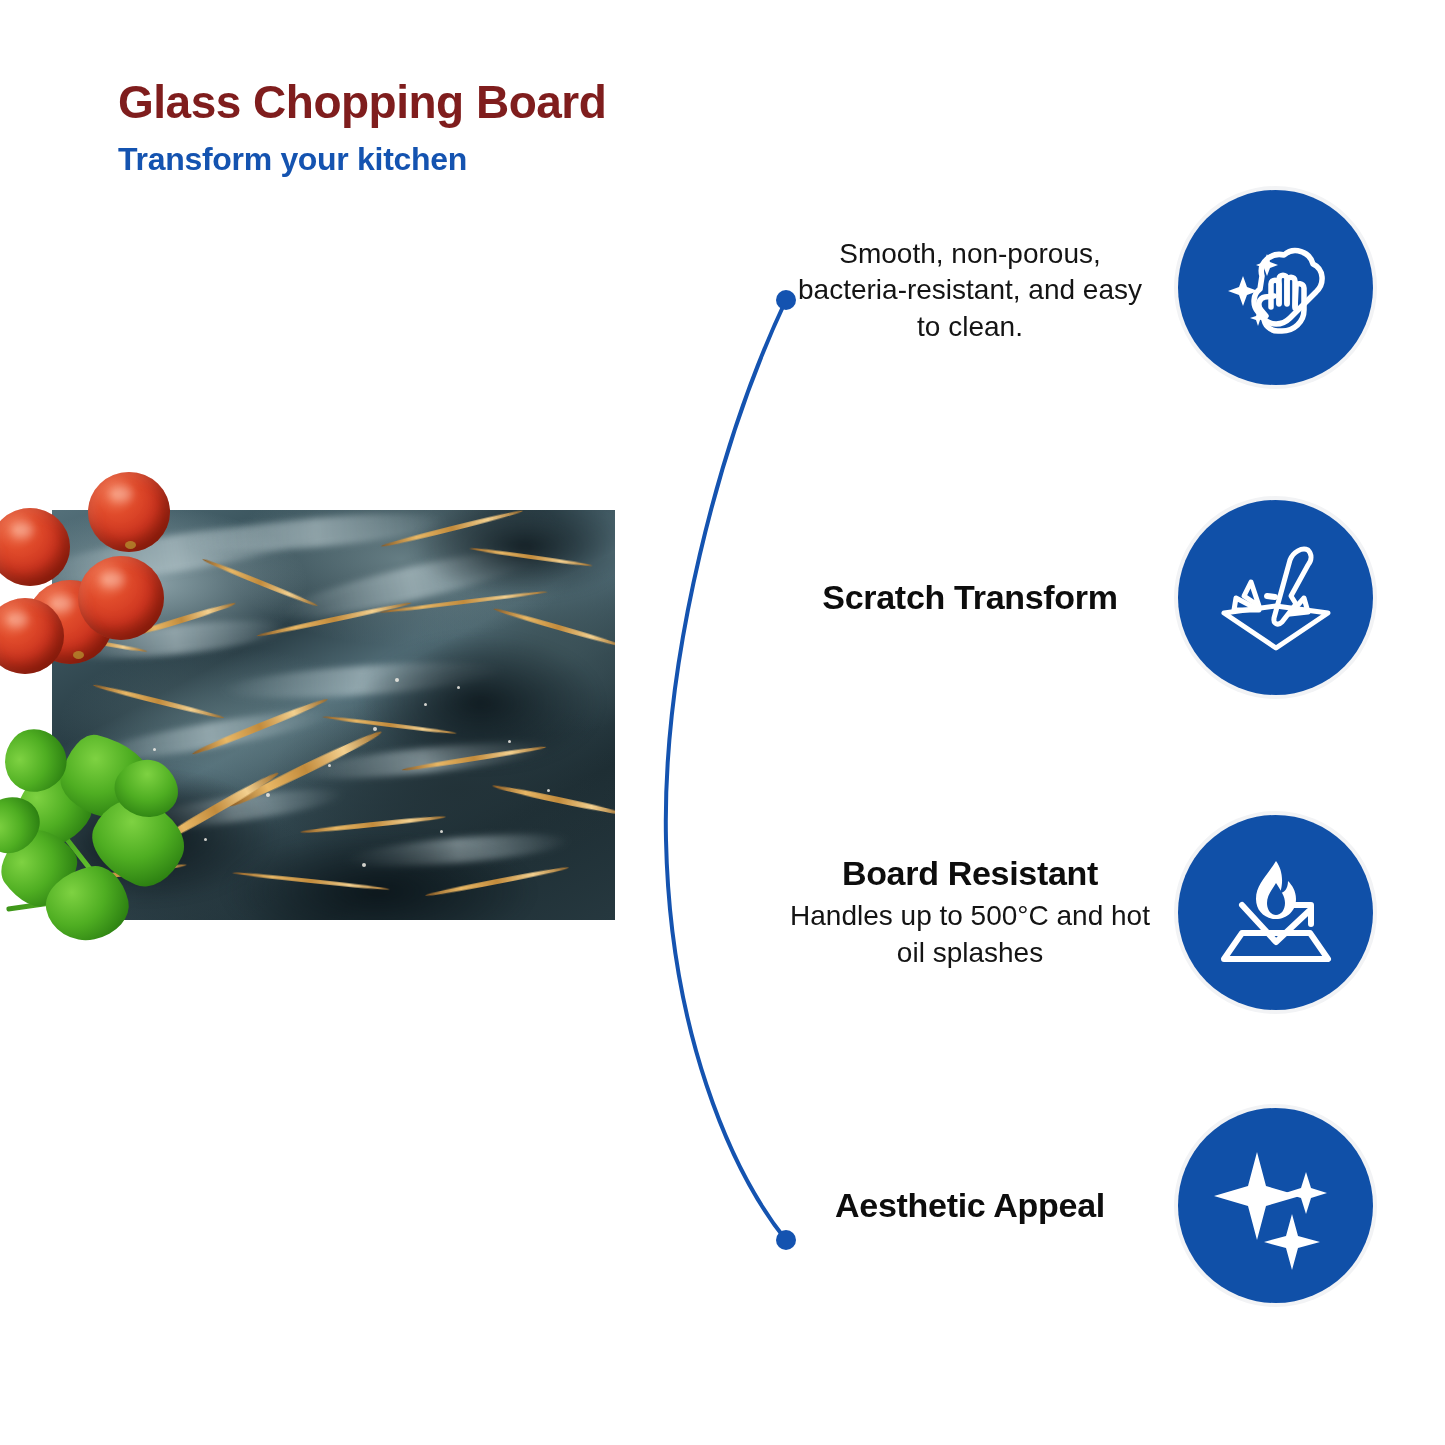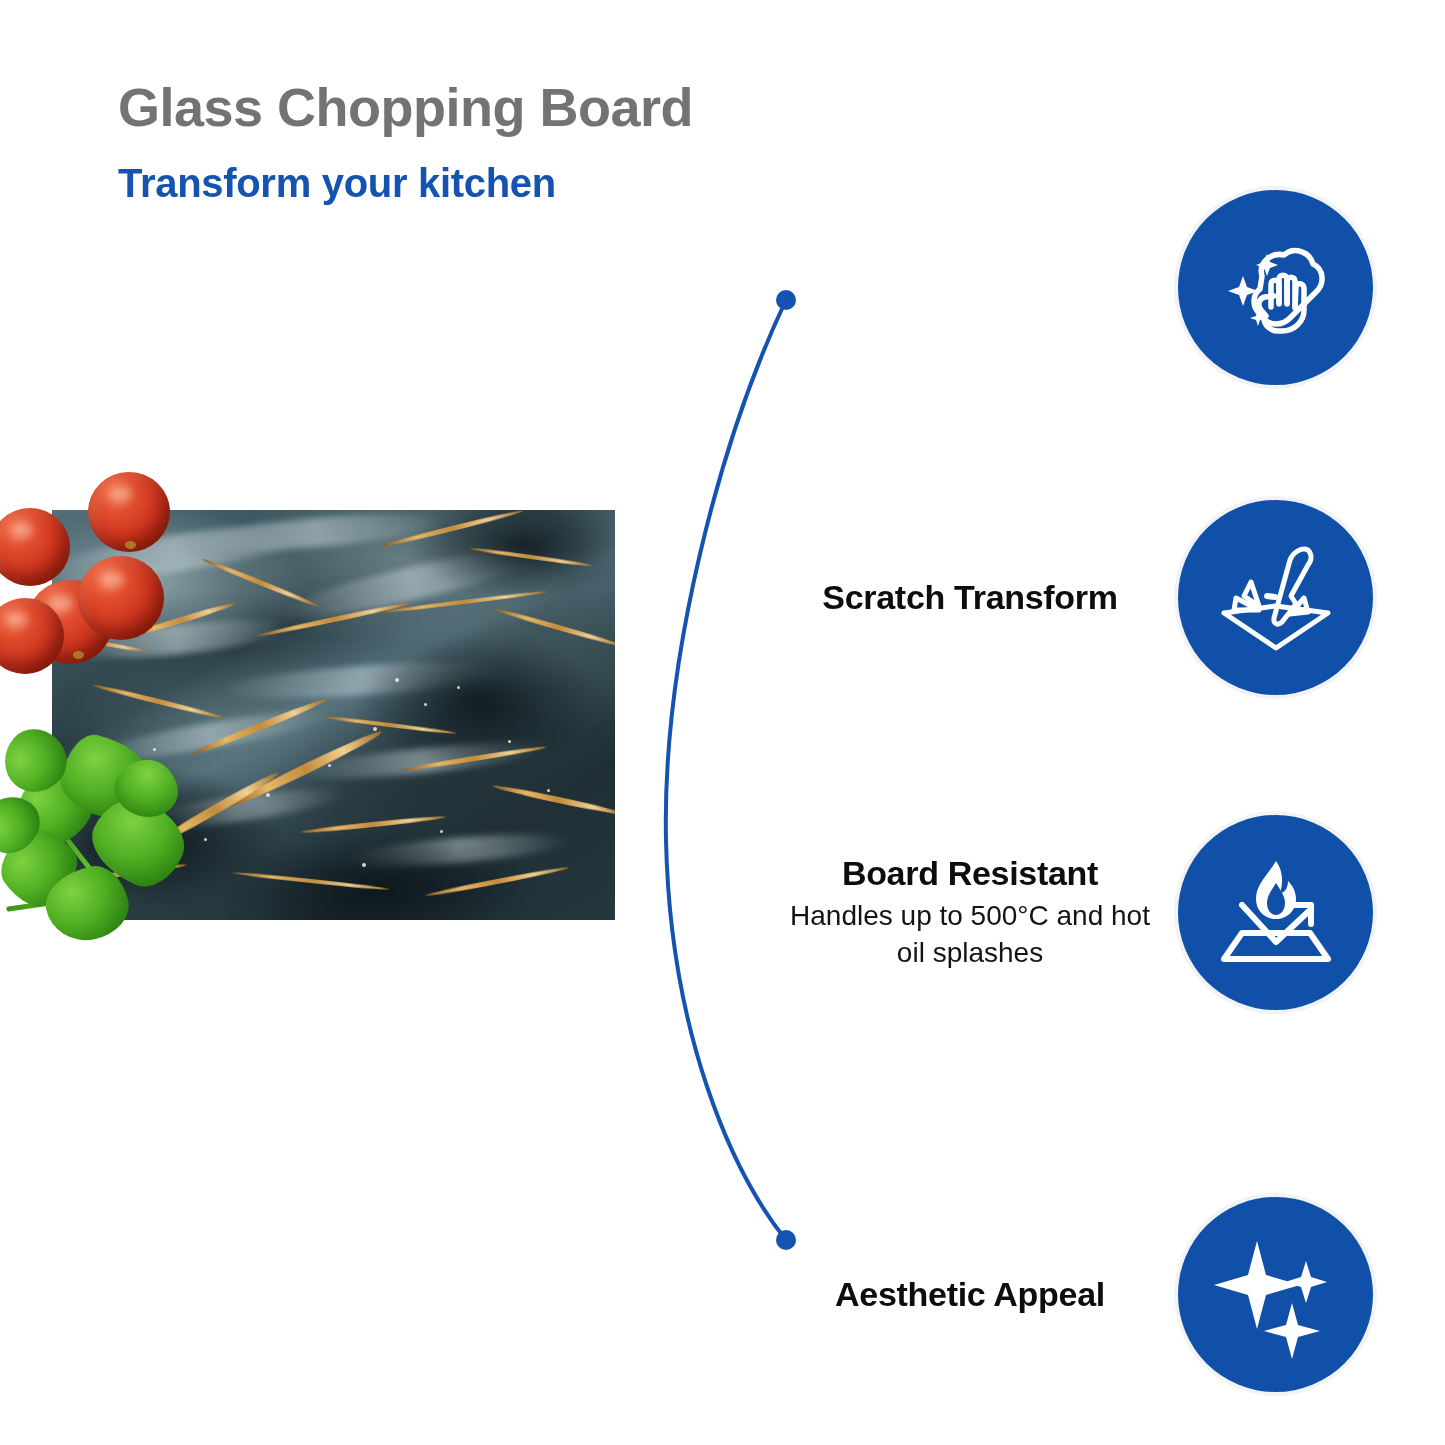--- a/index.html
+++ b/index.html
@@ -7,26 +7,26 @@
   body {
     background:#ffffff;
     font-family:"Liberation Sans", sans-serif;
     position:relative;
     overflow:hidden;
   }
 
   
   #header { position:absolute; left:118px; top:78px; width:760px; }
   #product-title {
-    font-size:54px; font-weight:bold; color:#737373;
+    font-size:46px; font-weight:bold; color:#7f1d1d;
     letter-spacing:-0.5px; line-height:1.08; white-space:nowrap;
   }
   #product-subtitle {
-    font-size:40px; font-weight:bold; color:#1453b0;
-    letter-spacing:-0.3px; margin-top:25px; line-height:1.1; white-space:nowrap;
+    font-size:32px; font-weight:bold; color:#1453b0;
+    letter-spacing:-0.3px; margin-top:14px; line-height:1.1; white-space:nowrap;
   }
 
   
   #product-photo { position:absolute; left:0px; top:430px; width:640px; height:580px; }
 
   #board {
     position:absolute; left:52px; top:80px; width:563px; height:410px;
     overflow:hidden;
     background:
       radial-gradient(ellipse 38% 26% at 18% 18%, rgba(150,172,178,.85), rgba(150,172,178,0) 72%),
@@ -92,21 +92,21 @@
     background:#1050a8; margin-left:28px;
     box-shadow:0 0 0 4px #f2f3f5;
     display:flex; align-items:center; justify-content:center;
     flex:none;
   }
   .feature-icon svg { width:128px; height:128px; display:block; }
 
   #feature-1 { left:790px; top:190px; }
   #feature-2 { left:790px; top:500px; }
   #feature-3 { left:790px; top:815px; }
-  #feature-4 { left:790px; top:1197px;justify-content:flex-end; }
+  #feature-4 { left:790px; top:1108px;justify-content:flex-end; }
 </style>
 </head>
 <body>
 
 <div id="header">
   <div id="product-title">Glass Chopping Board</div>
   <div id="product-subtitle">Transform your kitchen</div>
 </div>
 
 <div id="product-photo">
@@ -188,20 +188,21 @@
 </div>
 
 <svg id="connector" viewBox="0 0 260 1060">
   <path d="M 186 60 C 120 200, 62 420, 66 600 C 70 790, 130 930, 186 1000" fill="none" stroke="#1453b0" stroke-width="4" stroke-linecap="round"></path>
   <circle cx="186" cy="60" r="10" fill="#1453b0"></circle>
   <circle cx="186" cy="1000" r="10" fill="#1453b0"></circle>
 </svg>
 
 <div class="feature" id="feature-1">
   <div class="feature-text">
+    <div class="feature-desc">Smooth, non-porous, bacteria-resistant, and easy to clean.</div>
   </div>
   <div class="feature-icon">
     <svg viewBox="0 0 128 128" fill="none" stroke="#ffffff" stroke-width="5.5" stroke-linecap="round" stroke-linejoin="round">
 
       <path d="M50 52 C46 38, 60 28, 72 31 C82 22, 98 28, 101 40 C112 45, 113 60, 104 68
                L78 94 C70 102, 58 102, 51 94 L46 88 C40 81, 41 70, 48 65 Z"></path>
 
       <path d="M54 92 L49 86 C45 81, 47 74, 53 73 L62 72"></path>
       <path d="M59 83 L59 60 C59 55, 67 55, 67 60 L67 80"></path>
       <path d="M67 79 L67 55 C67 50, 75 50, 75 55 L75 79"></path>

